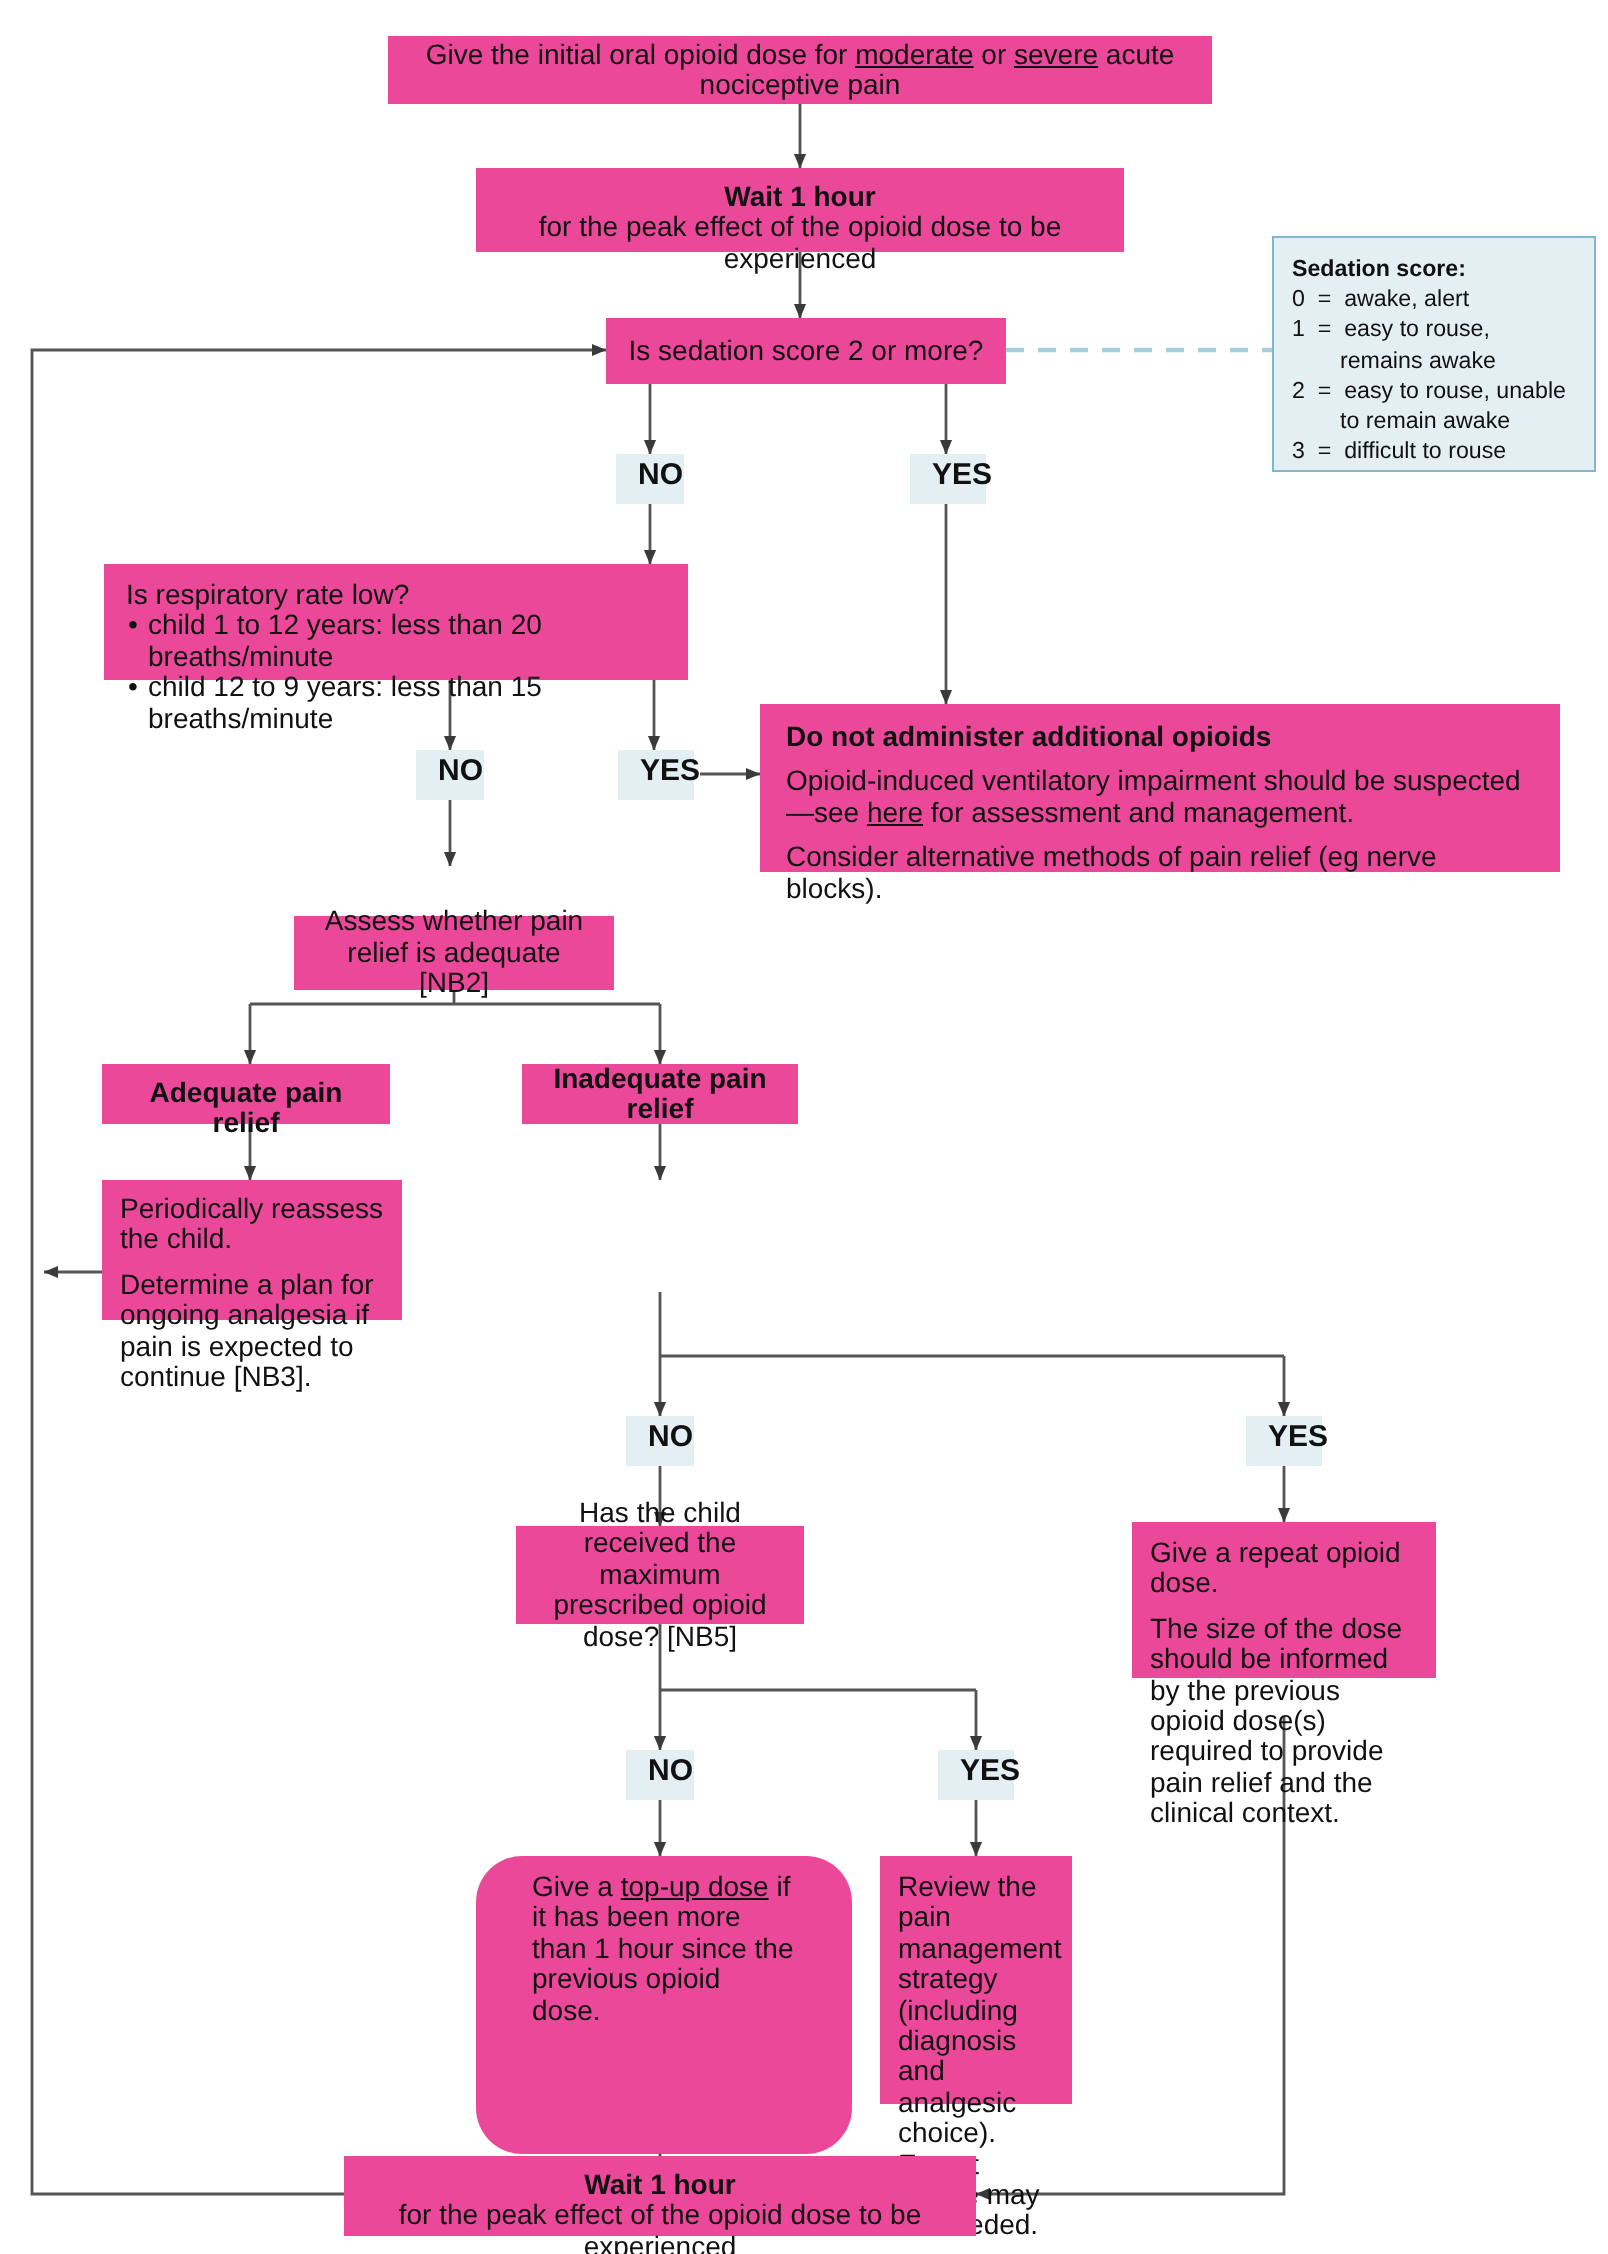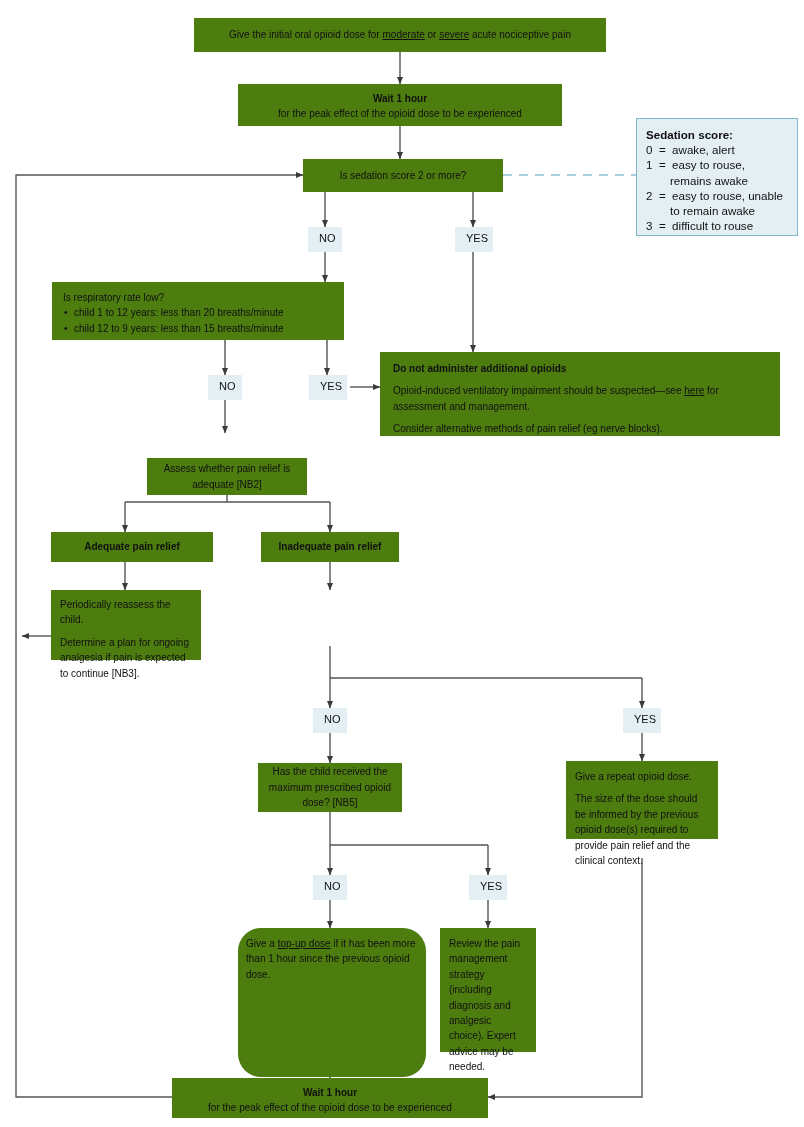--- a/index.html
+++ b/index.html
@@ -1,24 +1,24 @@
 <!DOCTYPE html>
 <html><head>
 <meta charset="utf-8">
 <style>
   html,body{margin:0;padding:0;background:#ffffff;}
   body{font-family:"Liberation Sans","DejaVu Sans",sans-serif;color:#111;}
   #canvas{position:relative;width:804px;height:1127px;overflow:hidden;background:#fff;}
   svg.edges{position:absolute;left:0;top:0;width:804px;height:1127px;pointer-events:none;}
-  .box{position:absolute;background:#4d7c0f;box-sizing:border-box;padding:7px 10px;
-       font-size:10px;line-height:15.4px;color:#111;}
+  .box{position:absolute;background:#ec4899;box-sizing:border-box;padding:7px 10px;
+       font-size:14px;line-height:15.4px;color:#111;}
   .box.center{text-align:center;}
   .box.note{background:#e4eff4;border:1.5px solid #7fb7cc;}
-  .tag{position:absolute;background:#e4eff4;font-size:11px;line-height:14px;
-       text-align:center;padding:4px 11px;box-sizing:border-box;}
+  .tag{position:absolute;background:#e4eff4;font-size:15px;line-height:14px;
+       text-align:center;padding:4px 11px;box-sizing:border-box;font-weight:bold;}
   .b{font-weight:bold;}
   .u{text-decoration:underline;}
   .p{margin:0 0 0 0;}
   .p+.p{margin-top:7px;}
   ul.bul{margin:0;padding:0;list-style:none;}
   ul.bul li{position:relative;padding-left:11px;}
   ul.bul li:before{content:"\2022";position:absolute;left:1px;top:0;}
   .sed{font-size:11.6px;line-height:15.2px;}
   .sed .row{white-space:pre;}
   .sed .ind{padding-left:24px;}
@@ -137,21 +137,21 @@
   <div class="box" style="left:380px;top:352px;width:400px;height:84px;padding:9px 13px;">
     <div class="b p">Do not administer additional opioids</div>
     <div class="p"><span>Opioid-induced ventilatory impairment should be suspected—see </span><span class="u">here</span><span> for assessment and management.</span></div>
     <div class="p">Consider alternative methods of pain relief (eg nerve blocks).</div>
   </div>
 
   <div class="box center" style="left:147px;top:458px;width:160px;height:37px;display:flex;align-items:center;justify-content:center;">
     <span>Assess whether pain relief is adequate [NB2]</span>
   </div>
 
-  <div class="box center b" style="left:51px;top:532px;width:162px;height:30px;display:flex;align-items:center;justify-content:center;">
+  <div class="box center b" style="left:51px;top:532px;width:144px;height:30px;display:flex;align-items:flex-start;justify-content:center;">
     <span>Adequate pain relief</span>
   </div>
   <div class="box center b" style="left:261px;top:532px;width:138px;height:30px;display:flex;align-items:center;justify-content:center;">
     <span>Inadequate pain relief</span>
   </div>
 
   <div class="box" style="left:51px;top:590px;width:150px;height:70px;padding:7px 9px;">
     <div class="p">Periodically reassess the child.</div>
     <div class="p">Determine a plan for ongoing analgesia if pain is expected to continue [NB3].</div>
   </div>
@@ -165,21 +165,21 @@
   </div>
 
   <div class="box" style="left:566px;top:761px;width:152px;height:78px;padding:8px 9px;">
     <div class="p">Give a repeat opioid dose.</div>
     <div class="p">The size of the dose should be informed by the previous opioid dose(s) required to provide pain relief and the clinical context.</div>
   </div>
 
   <div class="tag" style="left:313px;top:875px;width:34px;height:25px;">NO</div>
   <div class="tag" style="left:469px;top:875px;width:38px;height:25px;">YES</div>
 
-  <div class="box" style="left:238px;top:928px;width:188px;height:149px;padding:8px 8px;border-radius:23px;">
+  <div class="box" style="left:238px;top:928px;width:188px;height:149px;padding:8px 28px;border-radius:23px;">
     <div class="p"><span>Give a </span><span class="u">top-up dose</span><span> if it has been more than 1 hour since the previous opioid dose.</span></div>
   </div>
 
   <div class="box" style="left:440px;top:928px;width:96px;height:124px;padding:8px 9px;">
     <div>Review the pain management strategy (including diagnosis and analgesic choice). Expert advice may be needed.</div>
   </div>
 
   <div class="box center" style="left:172px;top:1078px;width:316px;height:40px;">
     <div class="b">Wait 1 hour</div>
     <div>for the peak effect of the opioid dose to be experienced</div>

